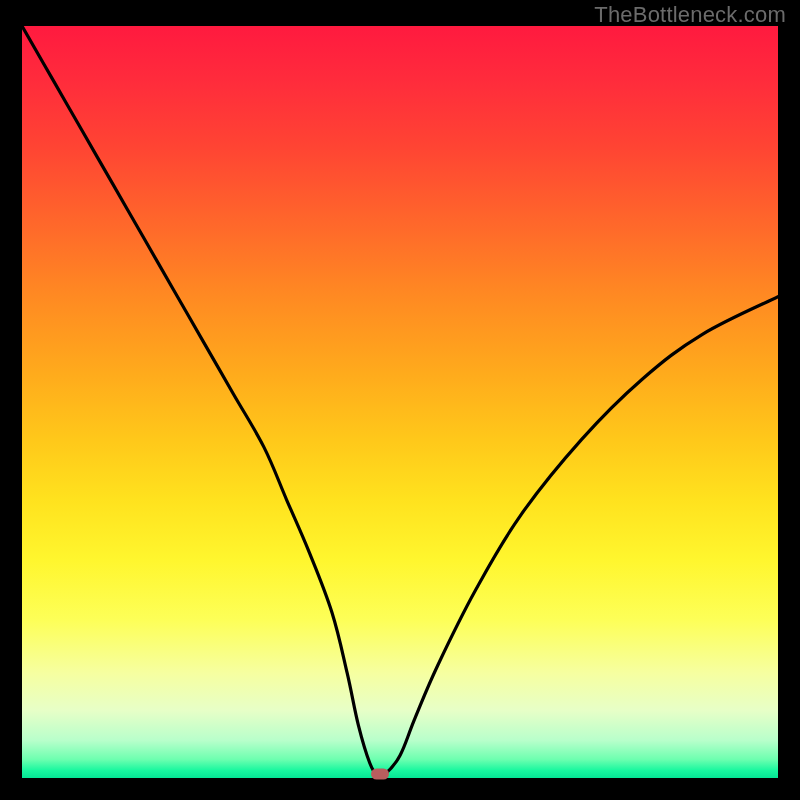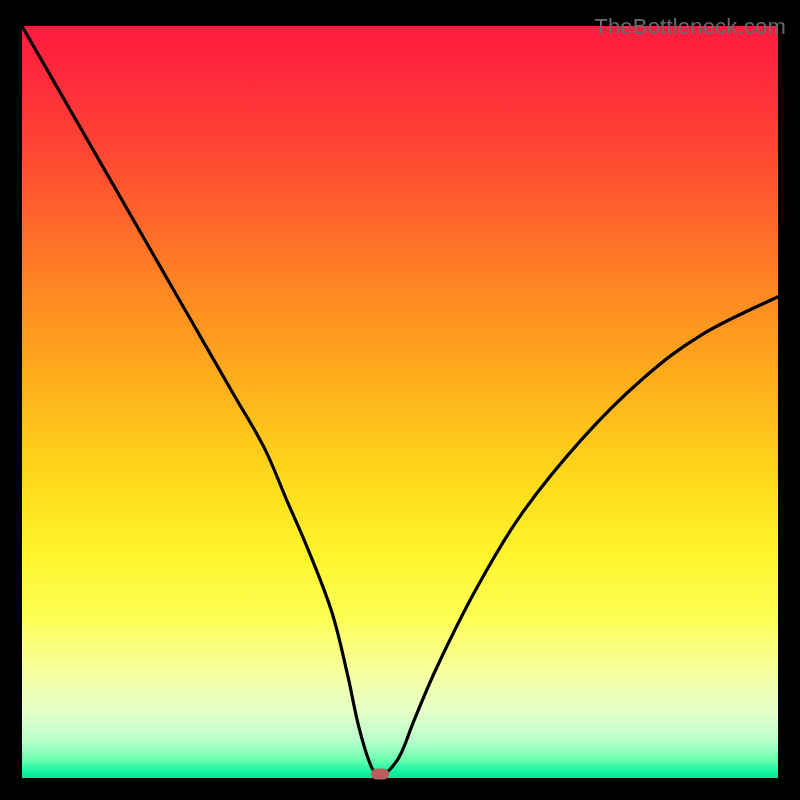--- a/index.html
+++ b/index.html
@@ -11,21 +11,21 @@
     overflow: hidden;
   }
   .frame {
     position: relative;
     width: 800px;
     height: 800px;
     background: #000;
   }
   .watermark {
     position: absolute;
-    top: 14px;
+    top: 2px;
     right: 14px;
     font-family: Arial, Helvetica, sans-serif;
     font-size: 22px;
     color: #6b6b6b;
     letter-spacing: 0.2px;
     font-weight: 500;
     z-index: 5;
   }
   .plot-area {
     position: absolute;

